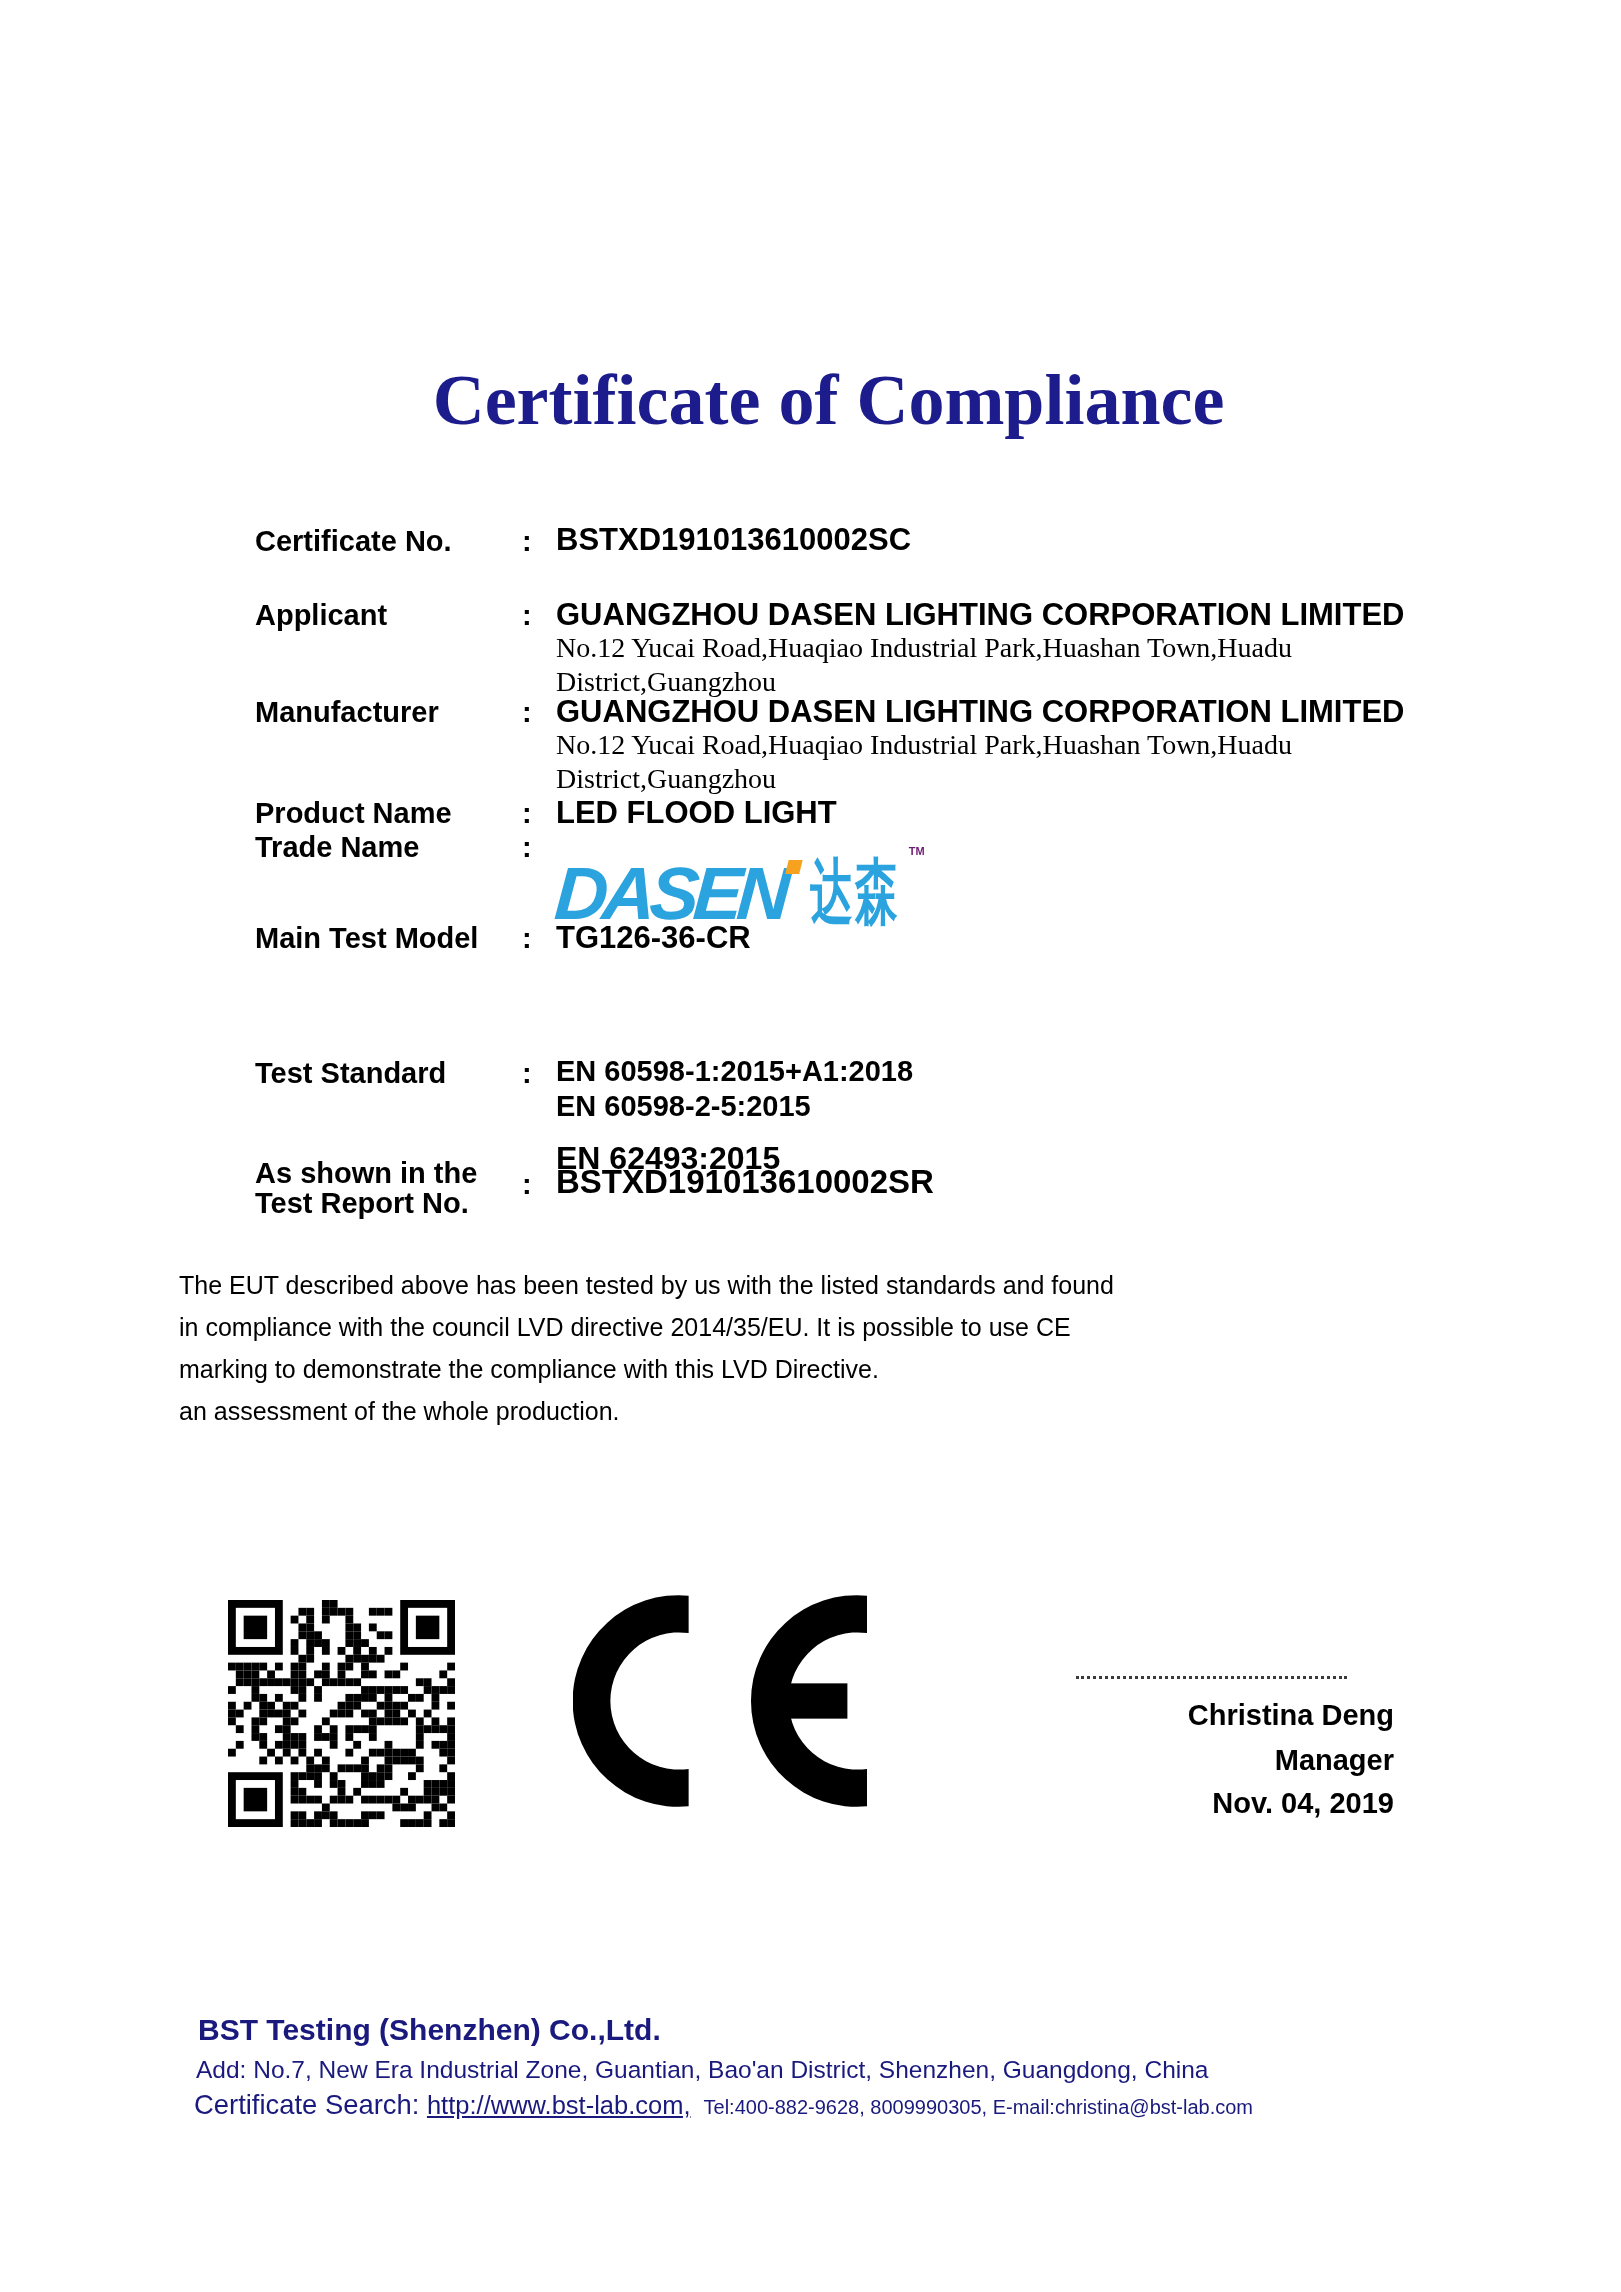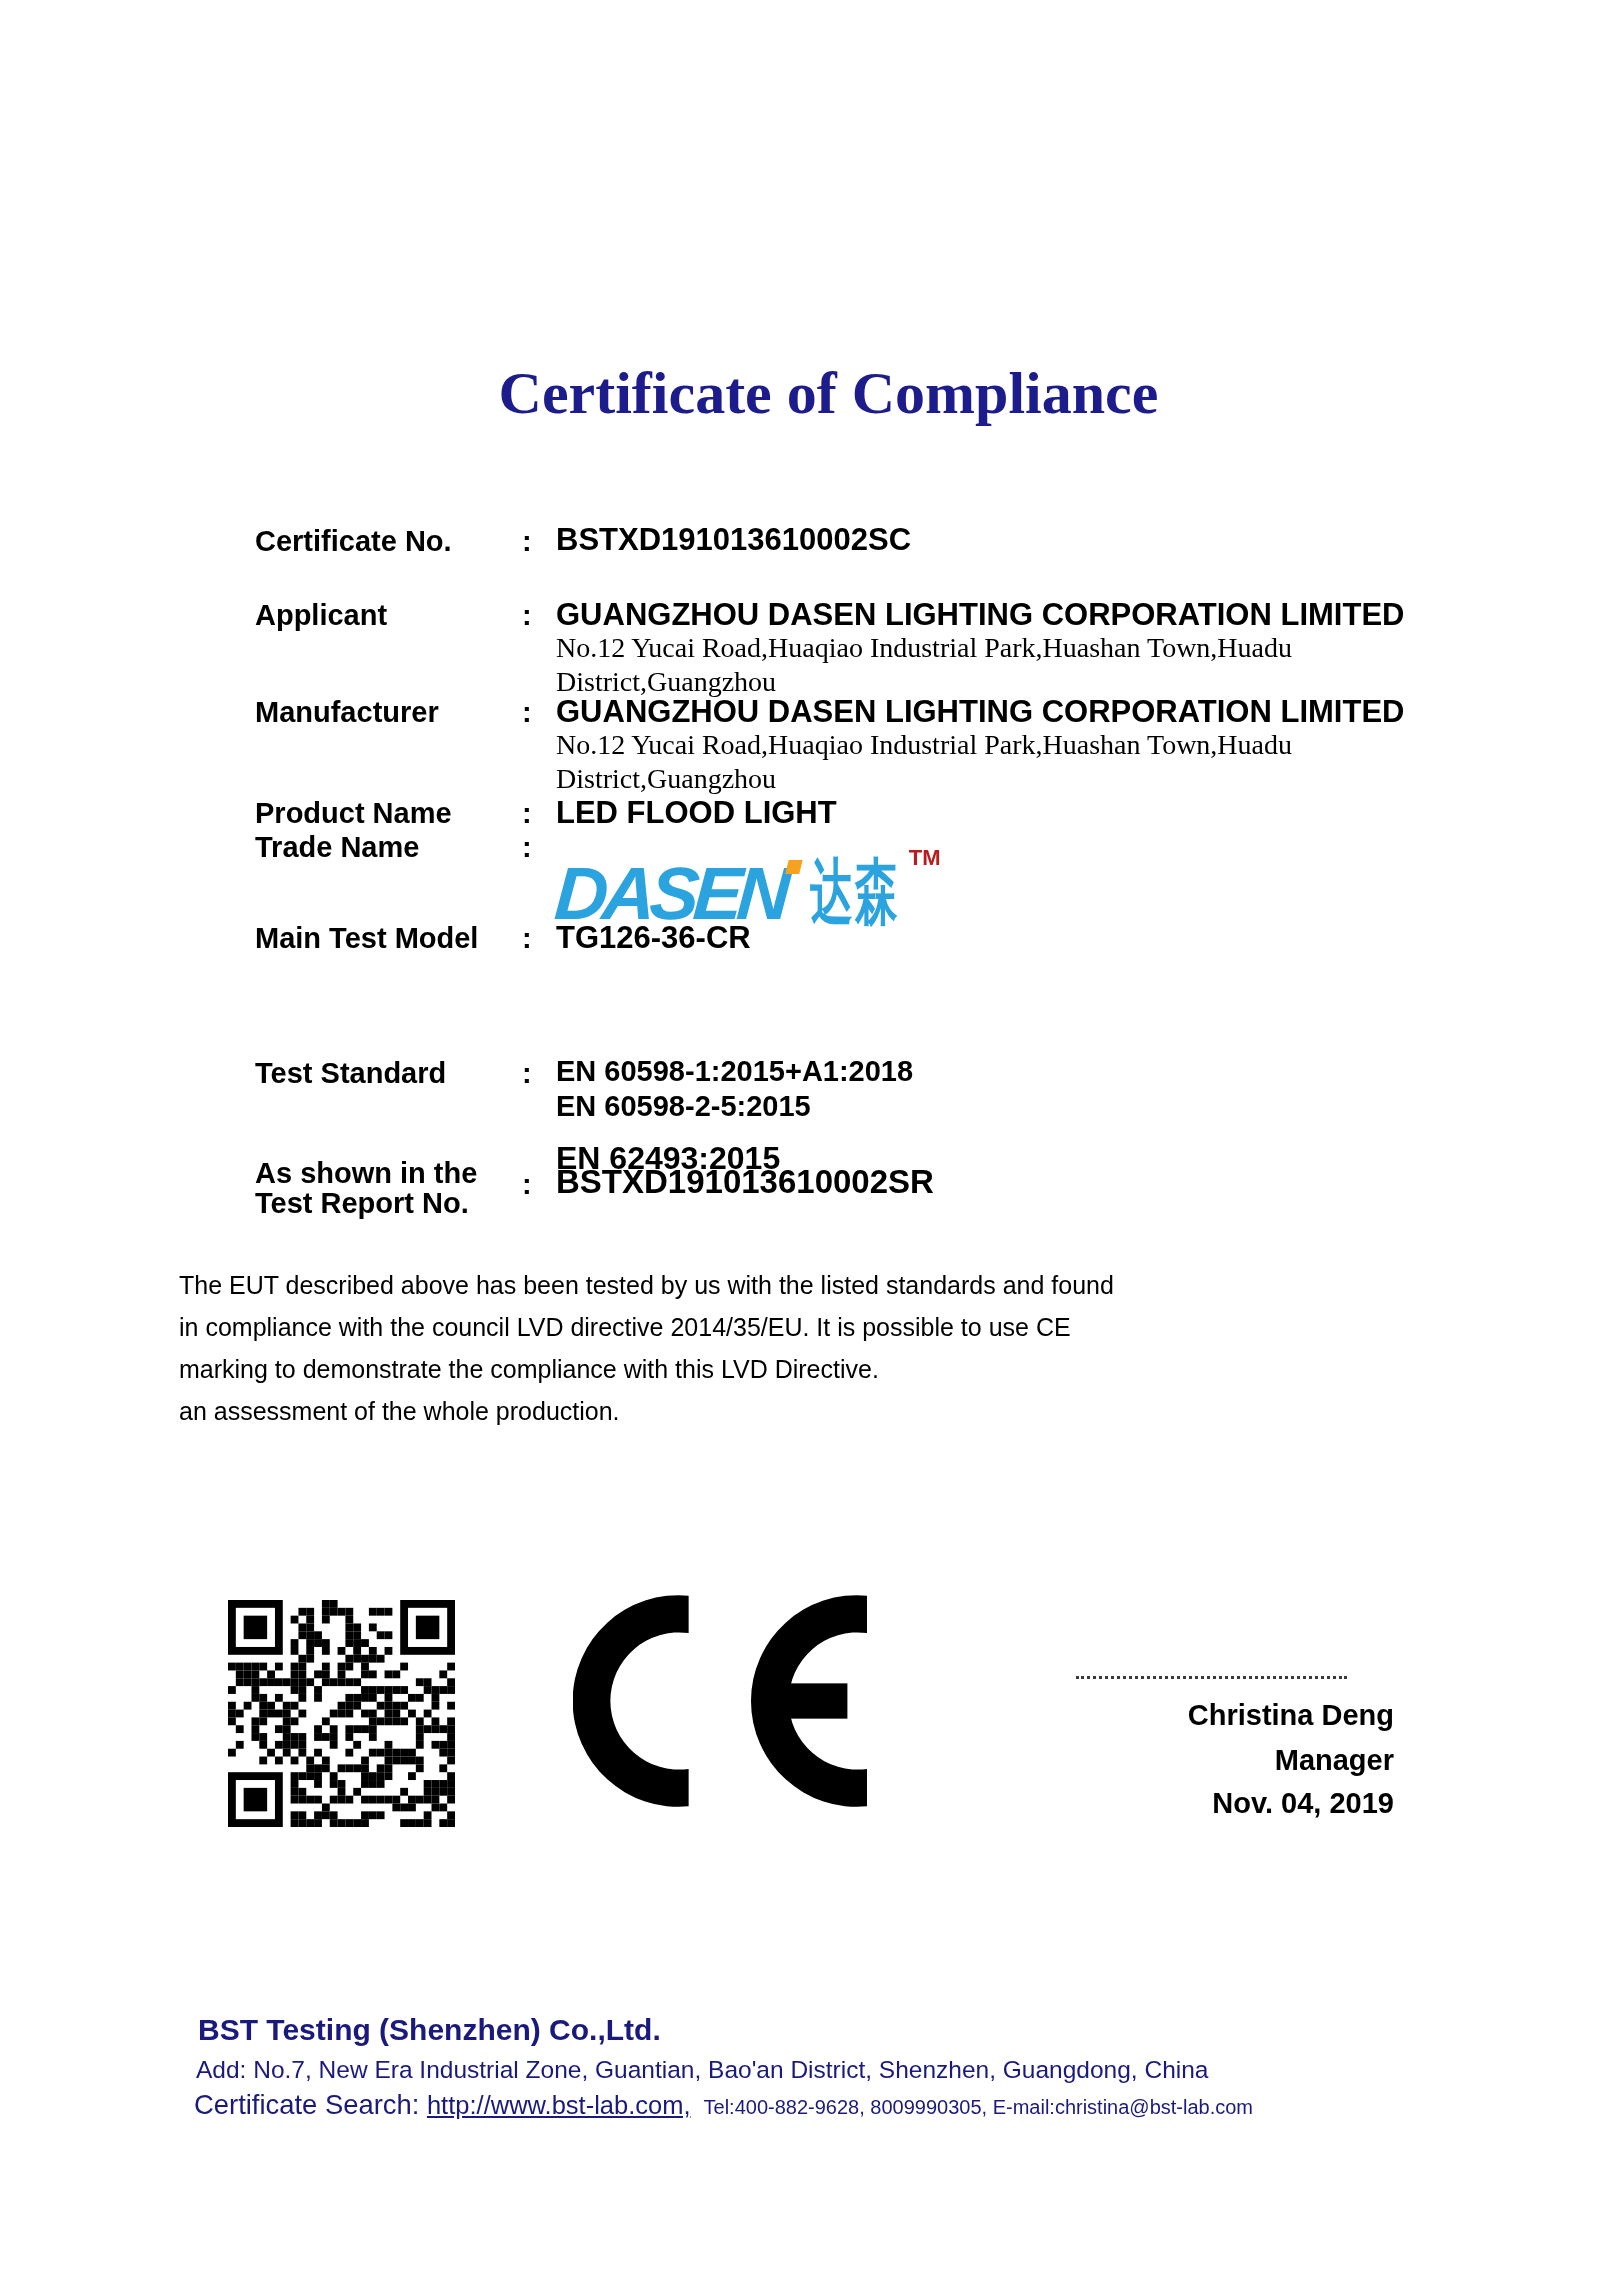--- a/index.html
+++ b/index.html
@@ -4,21 +4,21 @@
 <style>
   * { margin:0; padding:0; box-sizing:border-box; }
   html,body { background:#e8e8e8; }
   .page {
     position:relative; width:1621px; height:2293px; background:#ffffff;
     margin:0 auto; overflow:hidden;
     font-family:"Liberation Sans", sans-serif; color:#000;
   }
   .doc-title {
     position:absolute; top:359px; left:0; width:100%; text-align:center;
-    font-family:"Liberation Serif", serif; font-weight:bold; font-size:60px;
+    font-family:"Liberation Serif", serif; font-weight:bold; font-size:72px;
     color:#1c1c8c; letter-spacing:0px; white-space:nowrap;padding-left:36px;
   }
   .label  { position:absolute; left:255px; font-weight:bold; font-size:29px; white-space:nowrap; }
   .colon  { position:absolute; left:522px; font-weight:bold; font-size:29px; }
   .value  { position:absolute; left:556px; font-weight:bold; font-size:31px; white-space:nowrap; }
   .addr   { position:absolute; left:556px; font-family:"Liberation Serif", serif; font-size:28px; white-space:nowrap; }
 
   .body-text {
     position:absolute; left:179px; top:1264px; width:1274px;
     font-size:25px; line-height:42px;
@@ -32,21 +32,21 @@
   }
   .logo-dot {
     width:13.7px; height:13.7px; background:#f7a21f; transform:skewX(-14deg);
     margin:0 9.8px 55px 2px;
   }
   .logo-cn {
     font-weight:bold; font-size:71px; line-height:1; color:#2aa3de;
     transform:scaleX(0.60); transform-origin:left bottom; letter-spacing:3.9px;
     white-space:nowrap; margin-bottom:2px;
   }
-  .logo-tm { font-size:22px; font-weight:bold; color:#b91c1c; align-self:flex-start; margin-left:-51px; }
+  .logo-tm { font-size:11px; font-weight:bold; color:#701a75; align-self:flex-start; margin-left:-51px; }
 
   
   .qr { position:absolute; left:228px; top:1600px; width:227px; height:227px; }
   .ce { position:absolute; left:573px; top:1595px; width:294px; height:212px; }
 
   
   .sig-line {
     position:absolute; left:1076px; top:1676px; width:271px; height:0;
     border-top:3.9px dotted #3a3a3a;
   }

